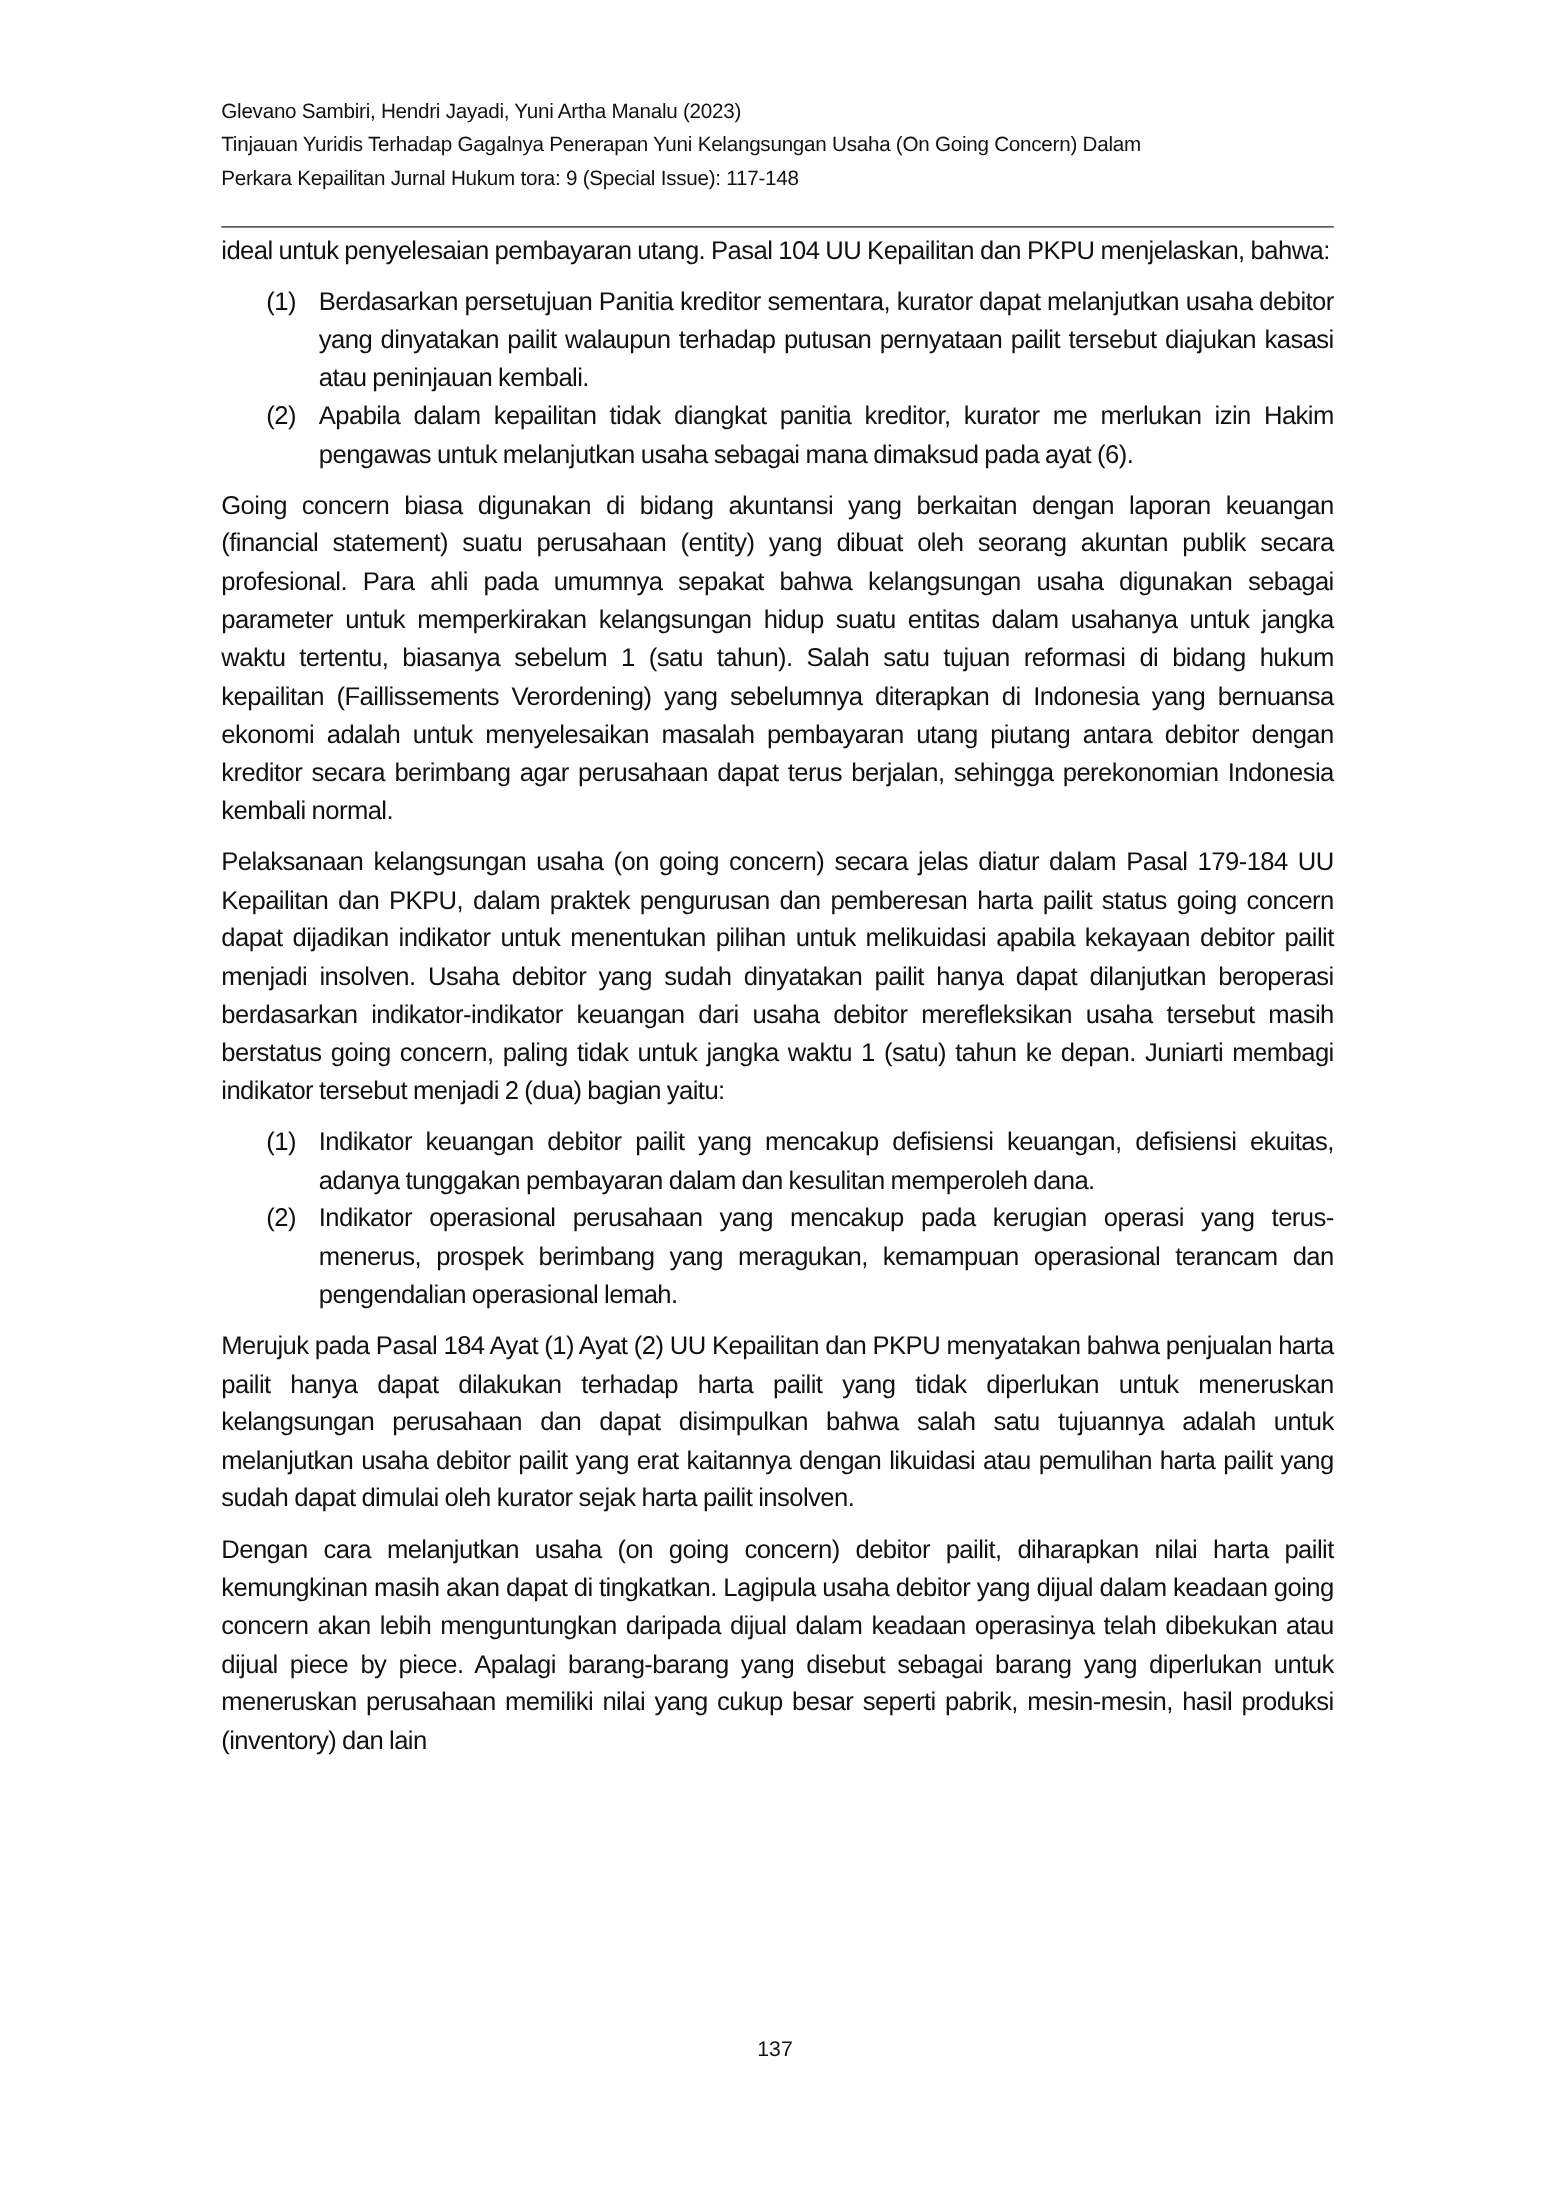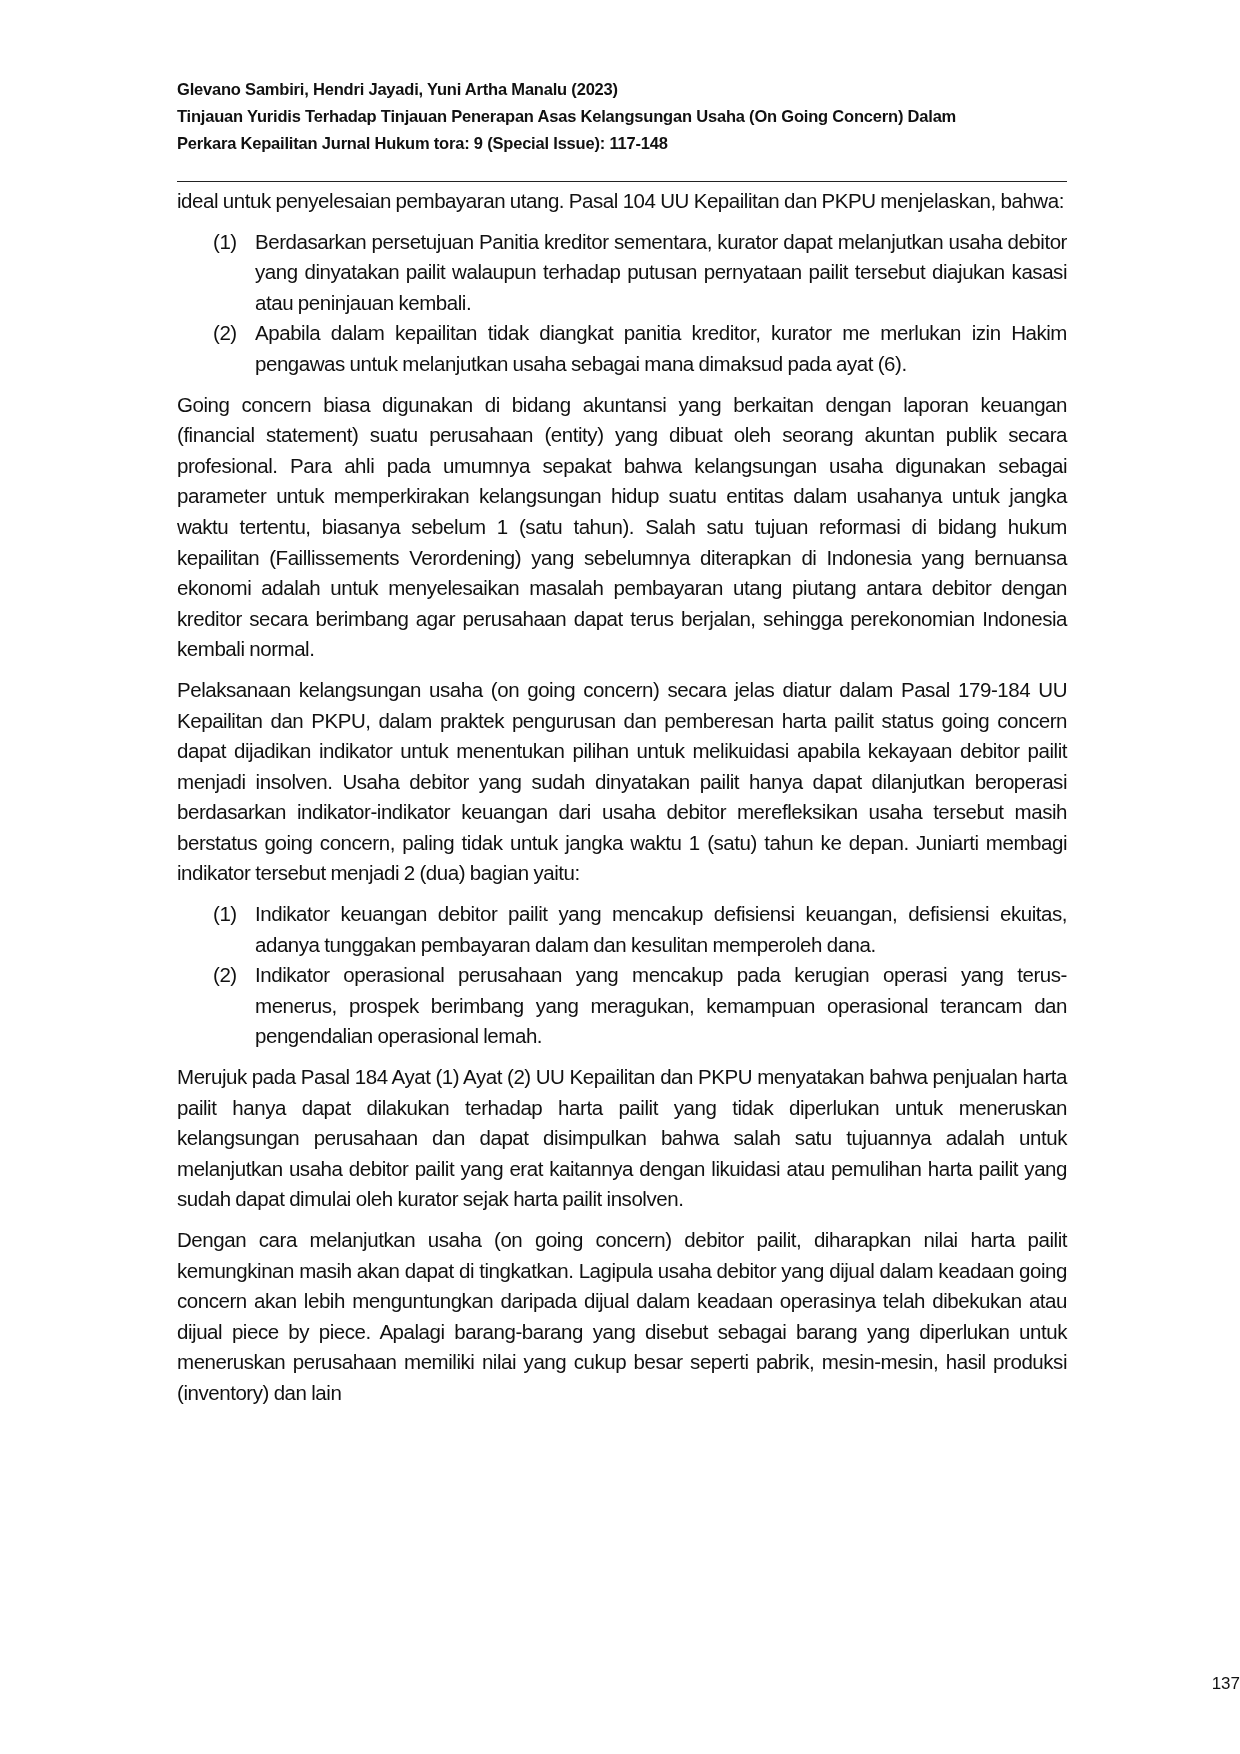--- a/index.html
+++ b/index.html
@@ -15,21 +15,21 @@
       font-family: "Liberation Sans", "DejaVu Sans", sans-serif;
       color: #111111;
     }
     .page-header {
       position: absolute;
       left: 177px;
       top: 76px;
       width: 880px;
     }
     .page-header .hline {
-      font-weight: bold;
+      font-weight: normal;
       font-size: 16.5px;
       line-height: 27px;
       white-space: nowrap;
       letter-spacing: -0.2px;
     }
     .header-rule {
       position: absolute;
       left: 177px;
       top: 181px;
       width: 890px;
@@ -63,31 +63,31 @@
       flex: 0 0 42px;
     }
     .list-text {
       flex: 1;
       text-align: justify;
     }
     .page-number {
       position: absolute;
       left: 0;
       width: 1240px;
-      top: 1674px;
-      text-align: right;
+      top: 1630px;
+      text-align: center;
       font-size: 17px;
     }
   </style>
 </head>
 <body>
 
 <div class="page-header">
   <div class="hline">Glevano Sambiri, Hendri Jayadi, Yuni Artha Manalu (2023)</div>
-  <div class="hline">Tinjauan Yuridis Terhadap Tinjauan Penerapan Asas Kelangsungan Usaha (On Going Concern) Dalam</div>
+  <div class="hline">Tinjauan Yuridis Terhadap Gagalnya Penerapan Yuni Kelangsungan Usaha (On Going Concern) Dalam</div>
   <div class="hline">Perkara Kepailitan Jurnal Hukum tora: 9 (Special Issue): 117-148</div>
 </div>
 
 <div class="header-rule"></div>
 
 <div class="content">
   <p class="para">ideal untuk penyelesaian pembayaran utang. Pasal 104 UU Kepailitan dan PKPU menjelaskan, bahwa:</p>
 
   <ul class="list">
     <li class="list-item">

